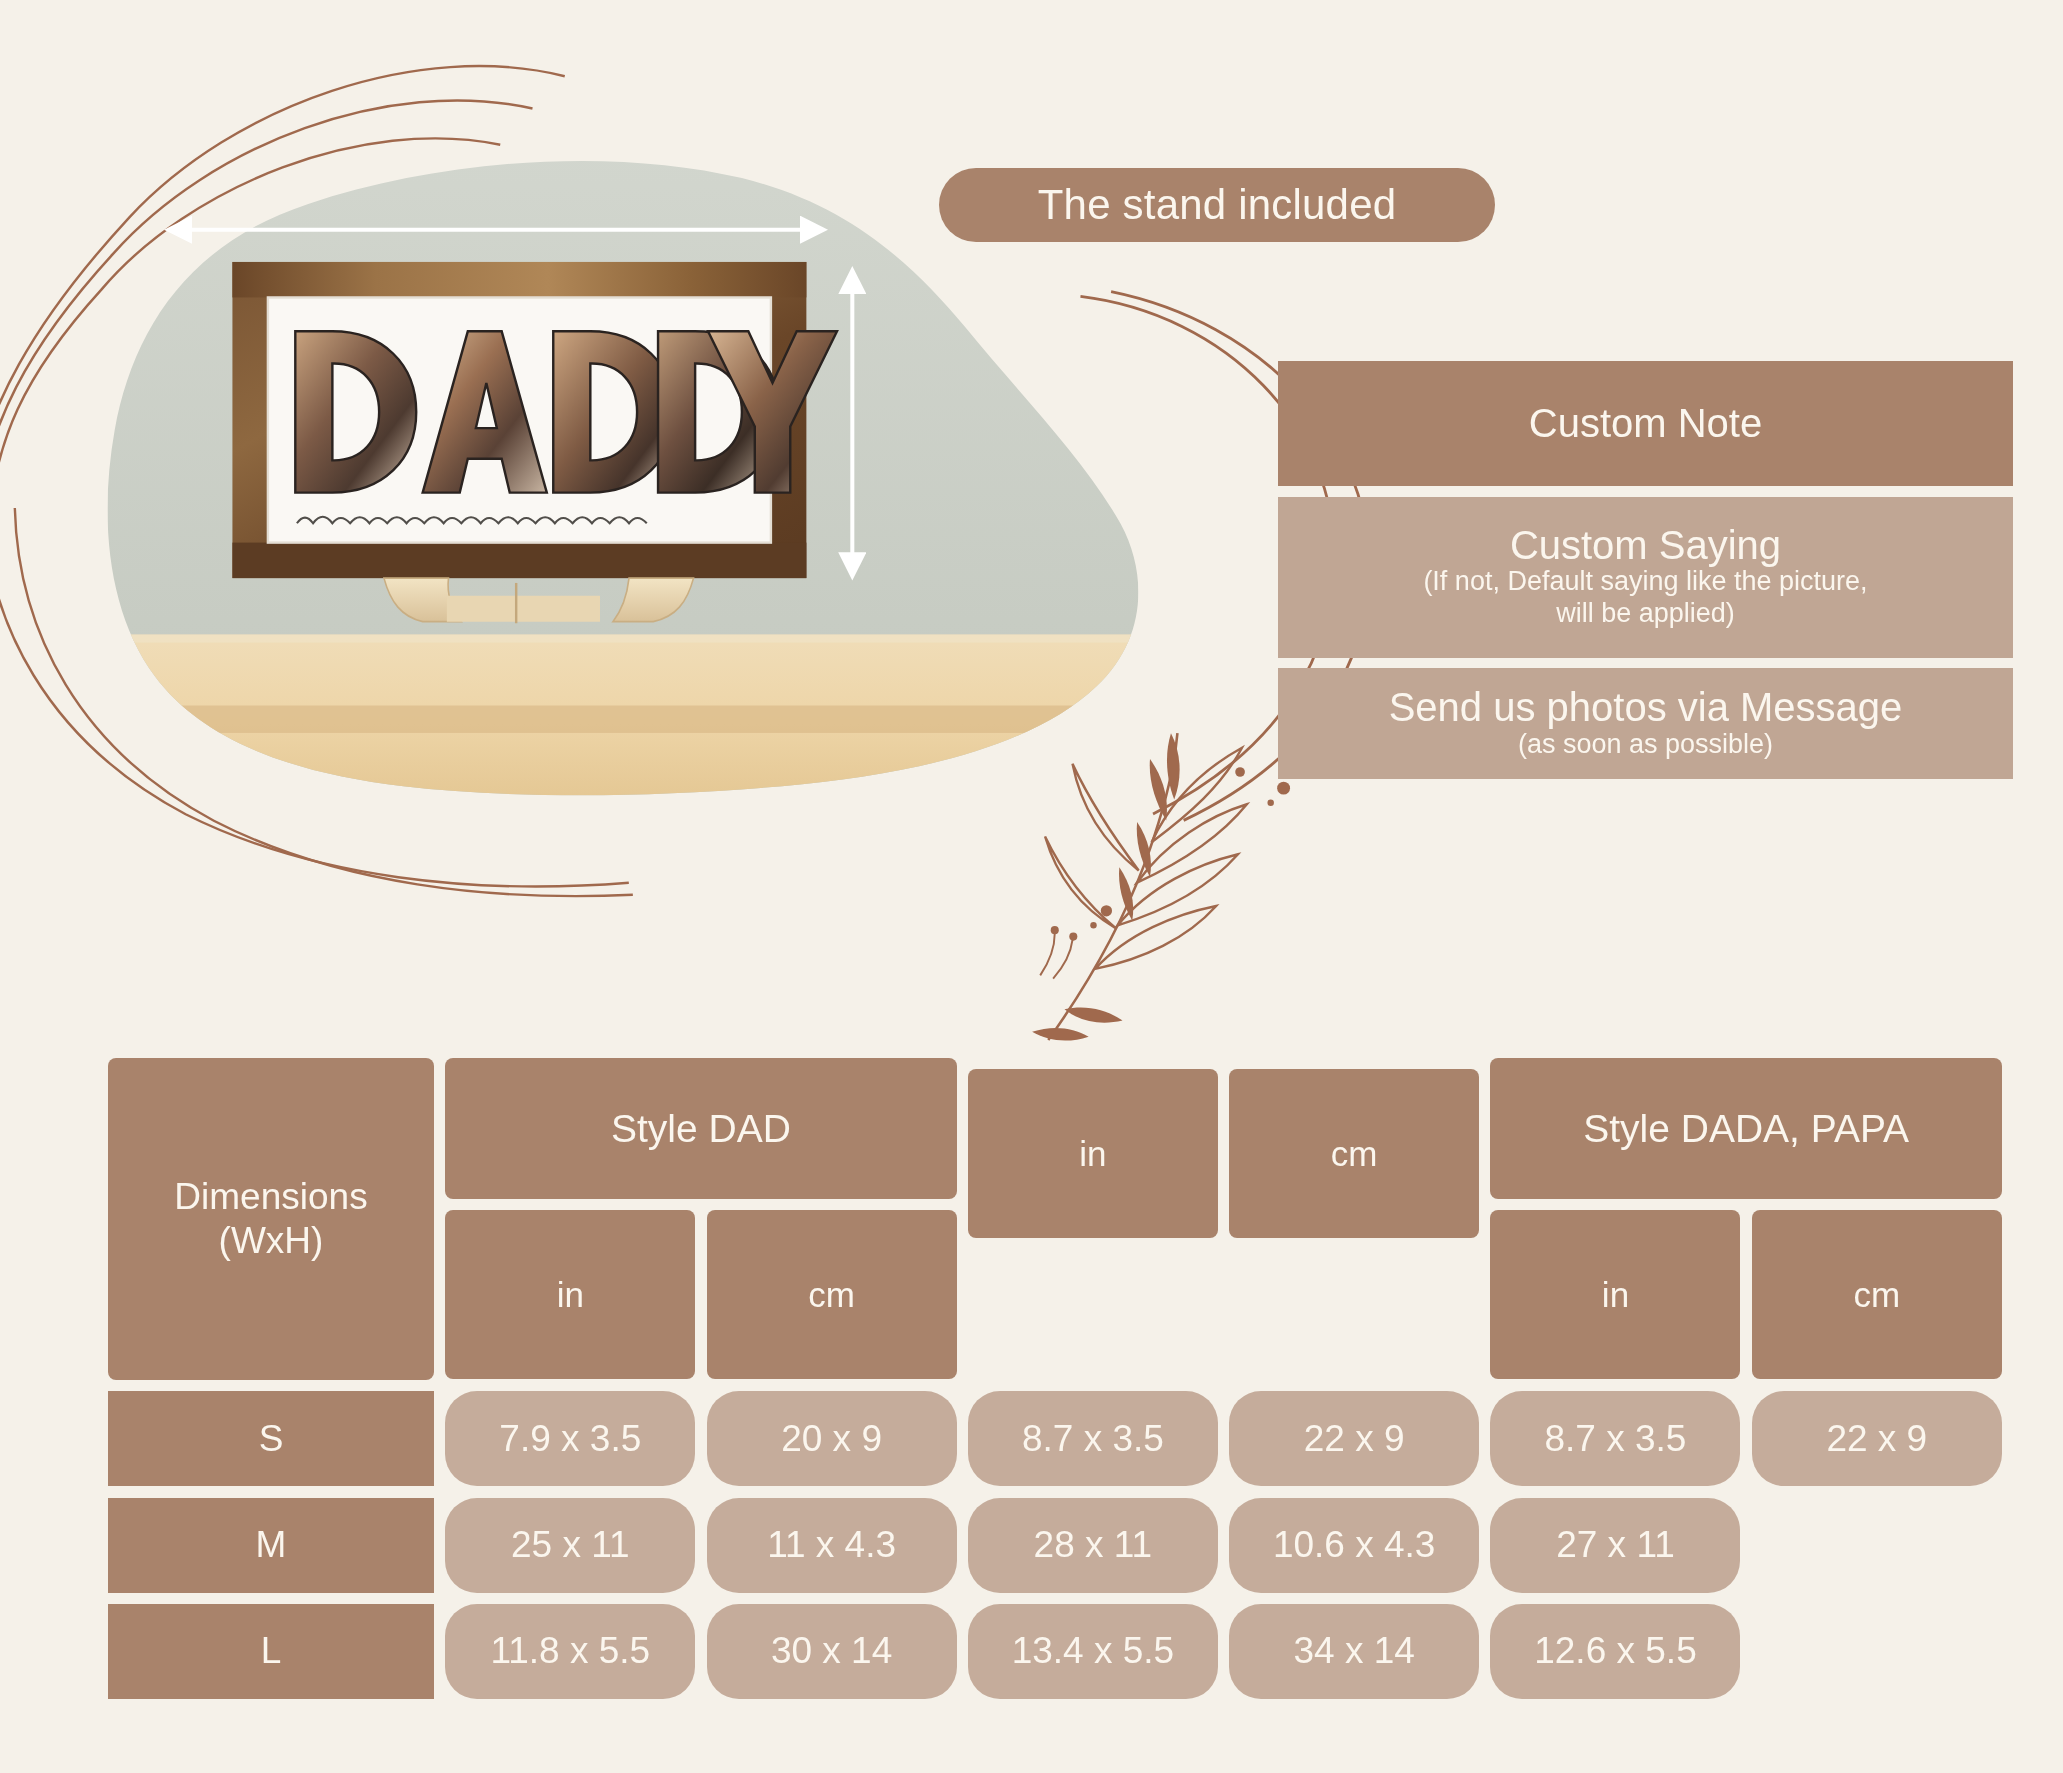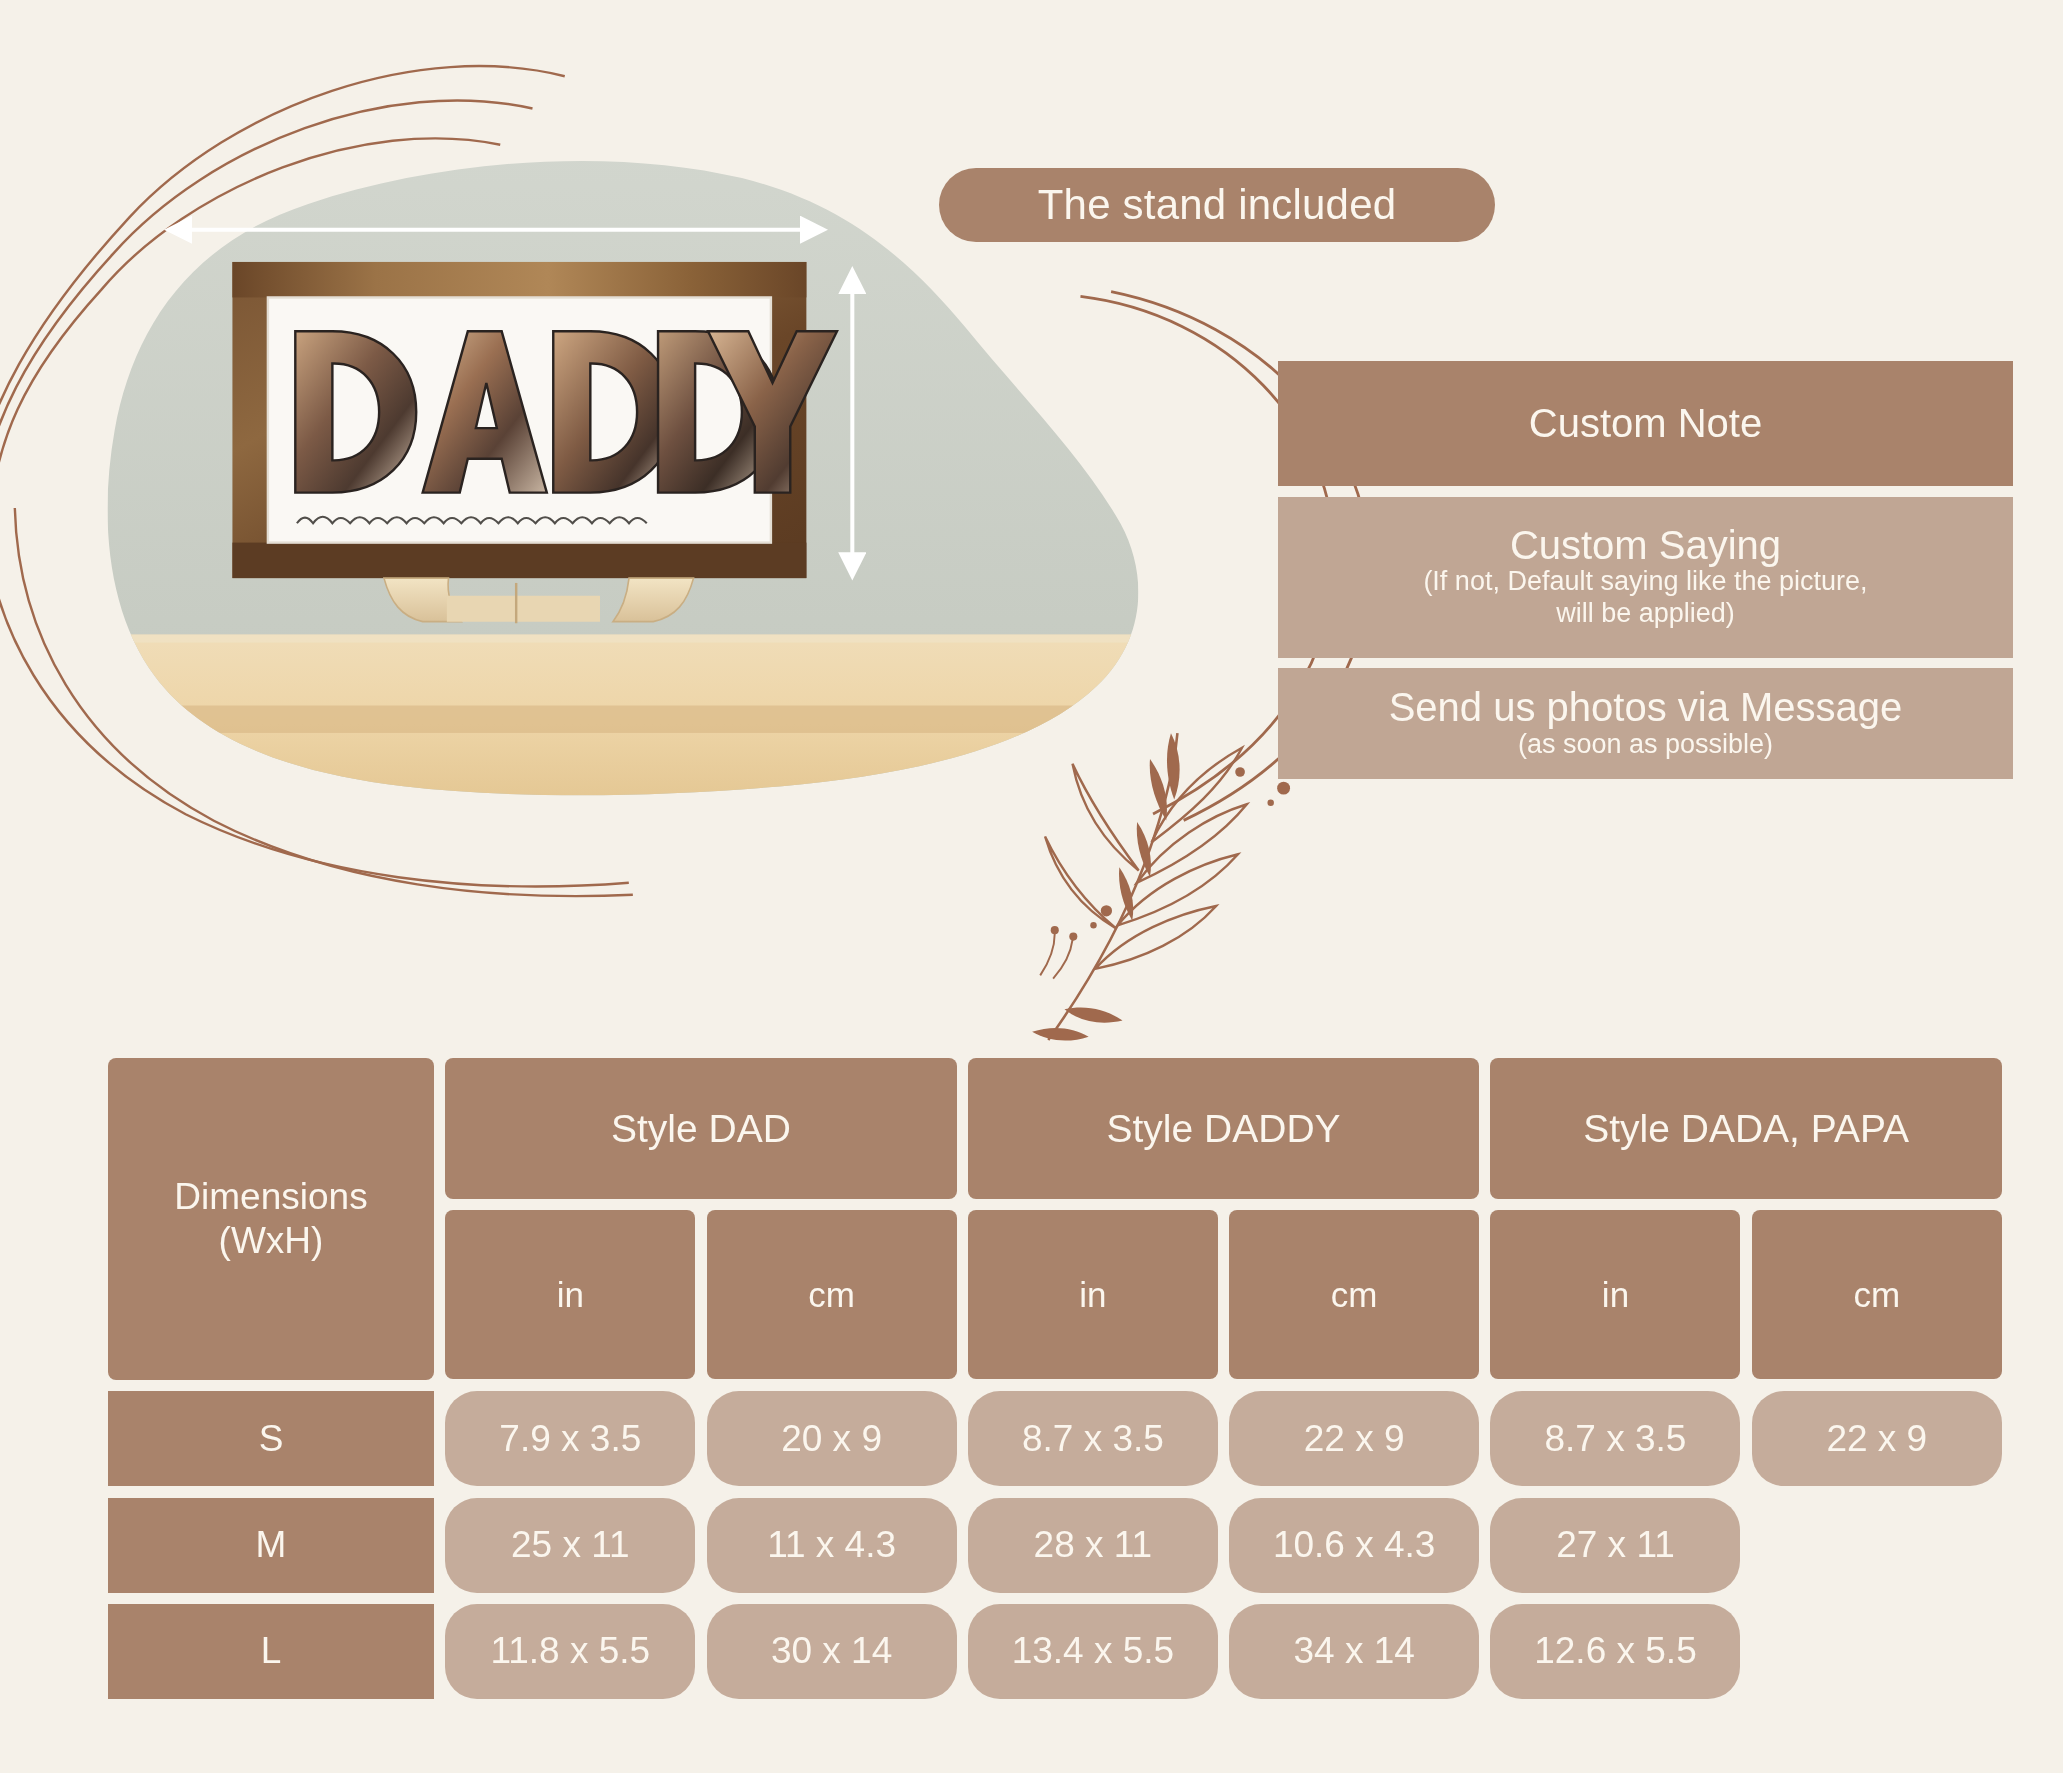--- a/index.html
+++ b/index.html
@@ -361,21 +361,20 @@
 
       <div class="header-block">
         <div class="cell head style-header" style="margin-right:0">Style DAD</div>
         <div class="sub-units">
           <div class="cell head col-unit unit-header">in</div>
           <div class="cell head col-unit unit-header" style="margin-right:0">cm</div>
         </div>
       </div>
 
       <div class="header-block">
-        <div class="cell head style-header" style="margin-right:0">Style DADDY</div>
         <div class="sub-units">
           <div class="cell head col-unit unit-header">in</div>
           <div class="cell head col-unit unit-header" style="margin-right:0">cm</div>
         </div>
       </div>
 
       <div class="header-block">
         <div class="cell head style-header" style="margin-right:0">Style DADA, PAPA</div>
         <div class="sub-units">
           <div class="cell head col-unit unit-header">in</div>

